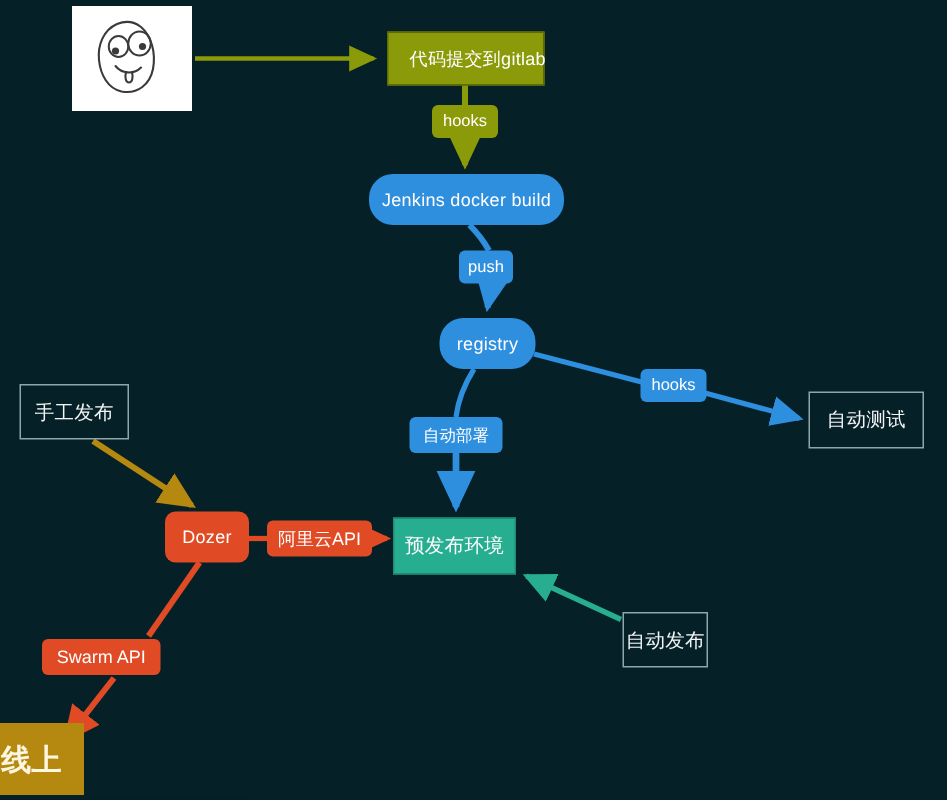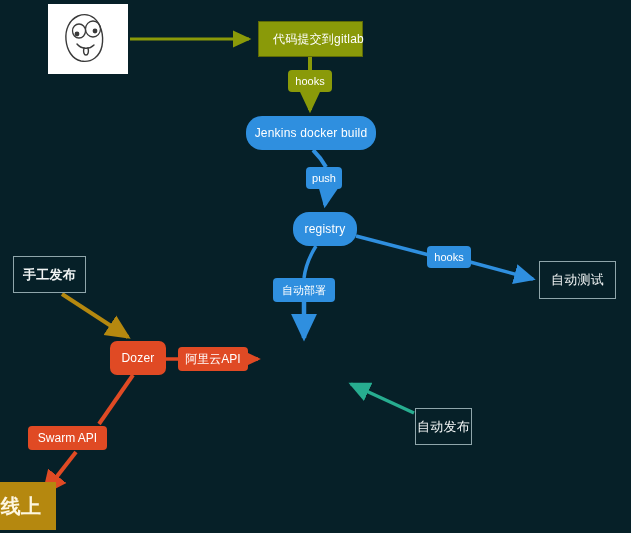--- a/index.html
+++ b/index.html
@@ -179,26 +179,29 @@
   </div>
 
   <div class="node n-blue" style="left:293px; top:212px; width:64px; height:34px;">
     <span>registry</span>
   </div>
 
   <div class="node n-outline" style="left:539px; top:261px; width:77px; height:38px;">
     <span>自动测试</span>
   </div>
 
+  <div class="node n-teal" style="left:262px; top:345px; width:82px; height:38px;">
+    <span>预发布环境</span>
+  </div>
 
   <div class="node n-outline" style="left:415px; top:408px; width:57px; height:37px;">
     <span>自动发布</span>
   </div>
 
-  <div class="node n-outline" style="left:13px; top:256px; width:73px; height:37px;font-weight:bold;">
+  <div class="node n-outline" style="left:13px; top:256px; width:73px; height:37px;">
     <span>手工发布</span>
   </div>
 
   <div class="node n-red" style="left:110px; top:341px; width:56px; height:34px;">
     <span>Dozer</span>
   </div>
 
   <div class="node n-gold" style="left:-14px; top:482px; width:70px; height:48px;">
     <span>线上</span>
   </div>

